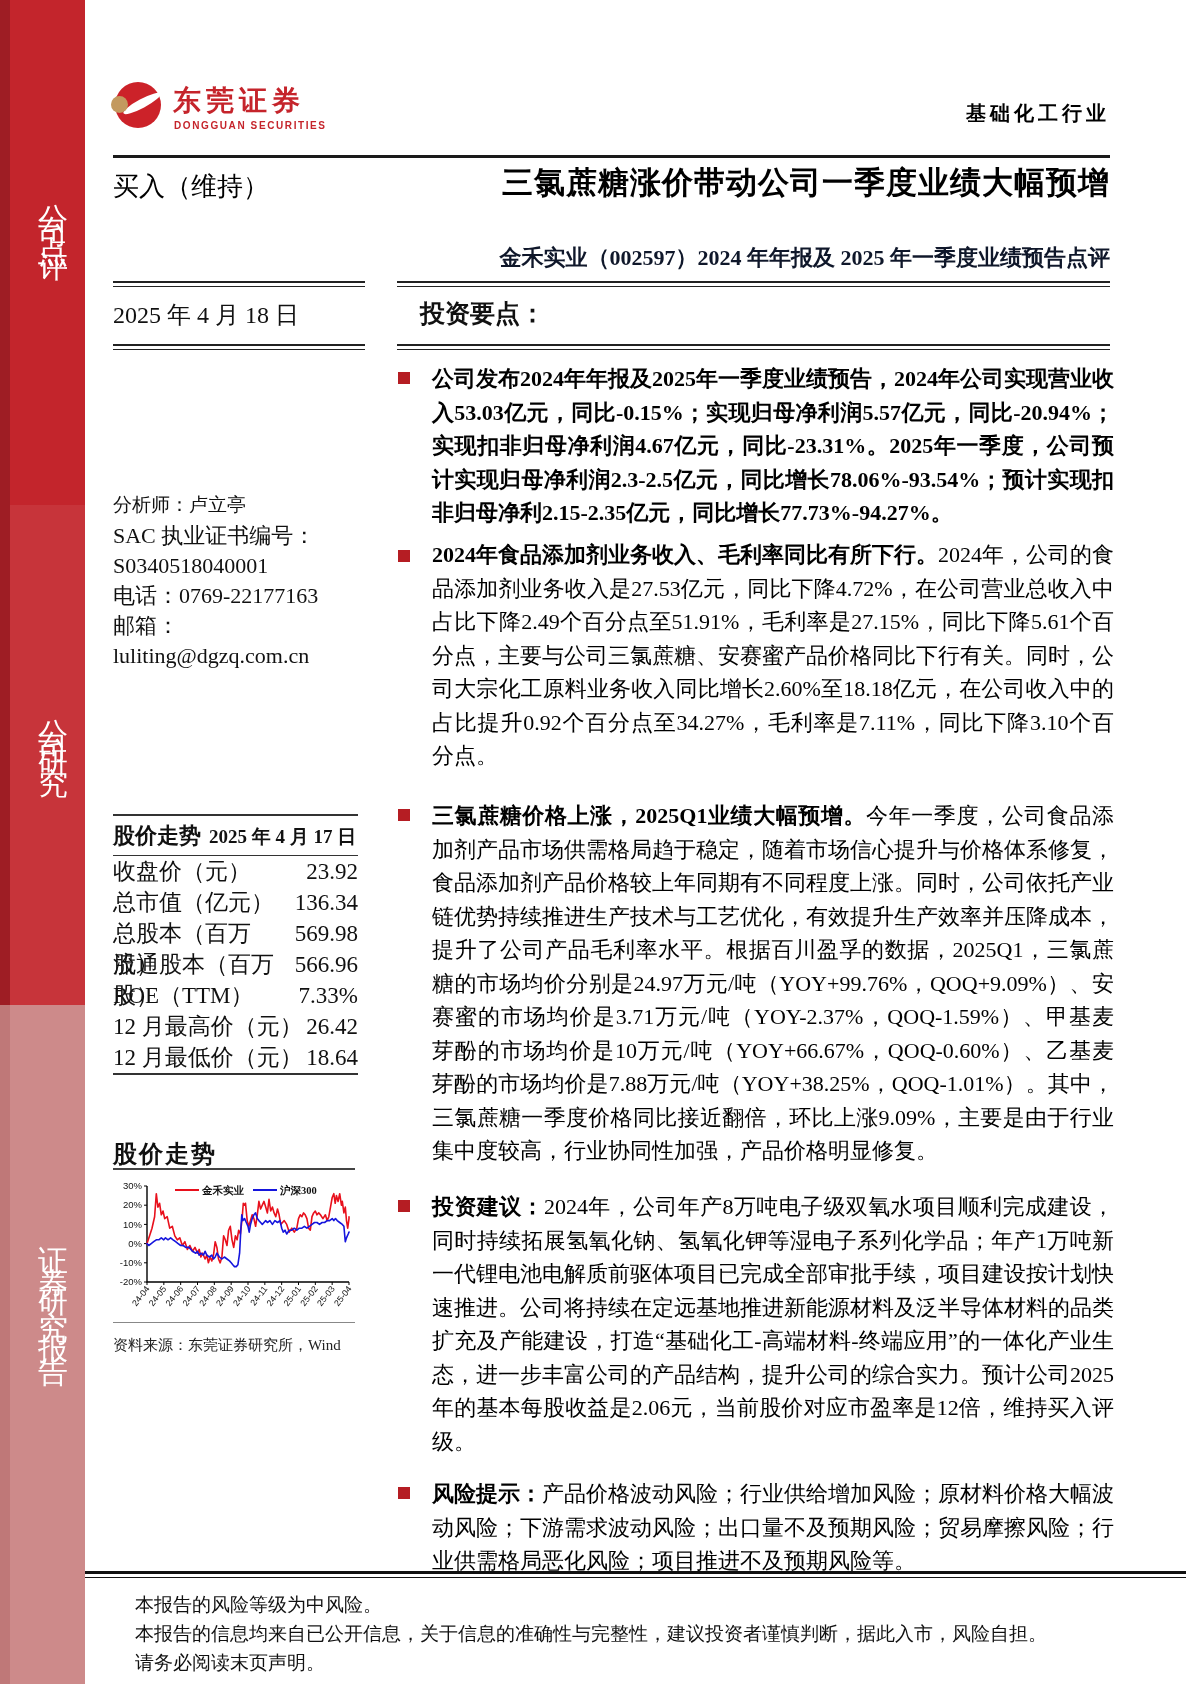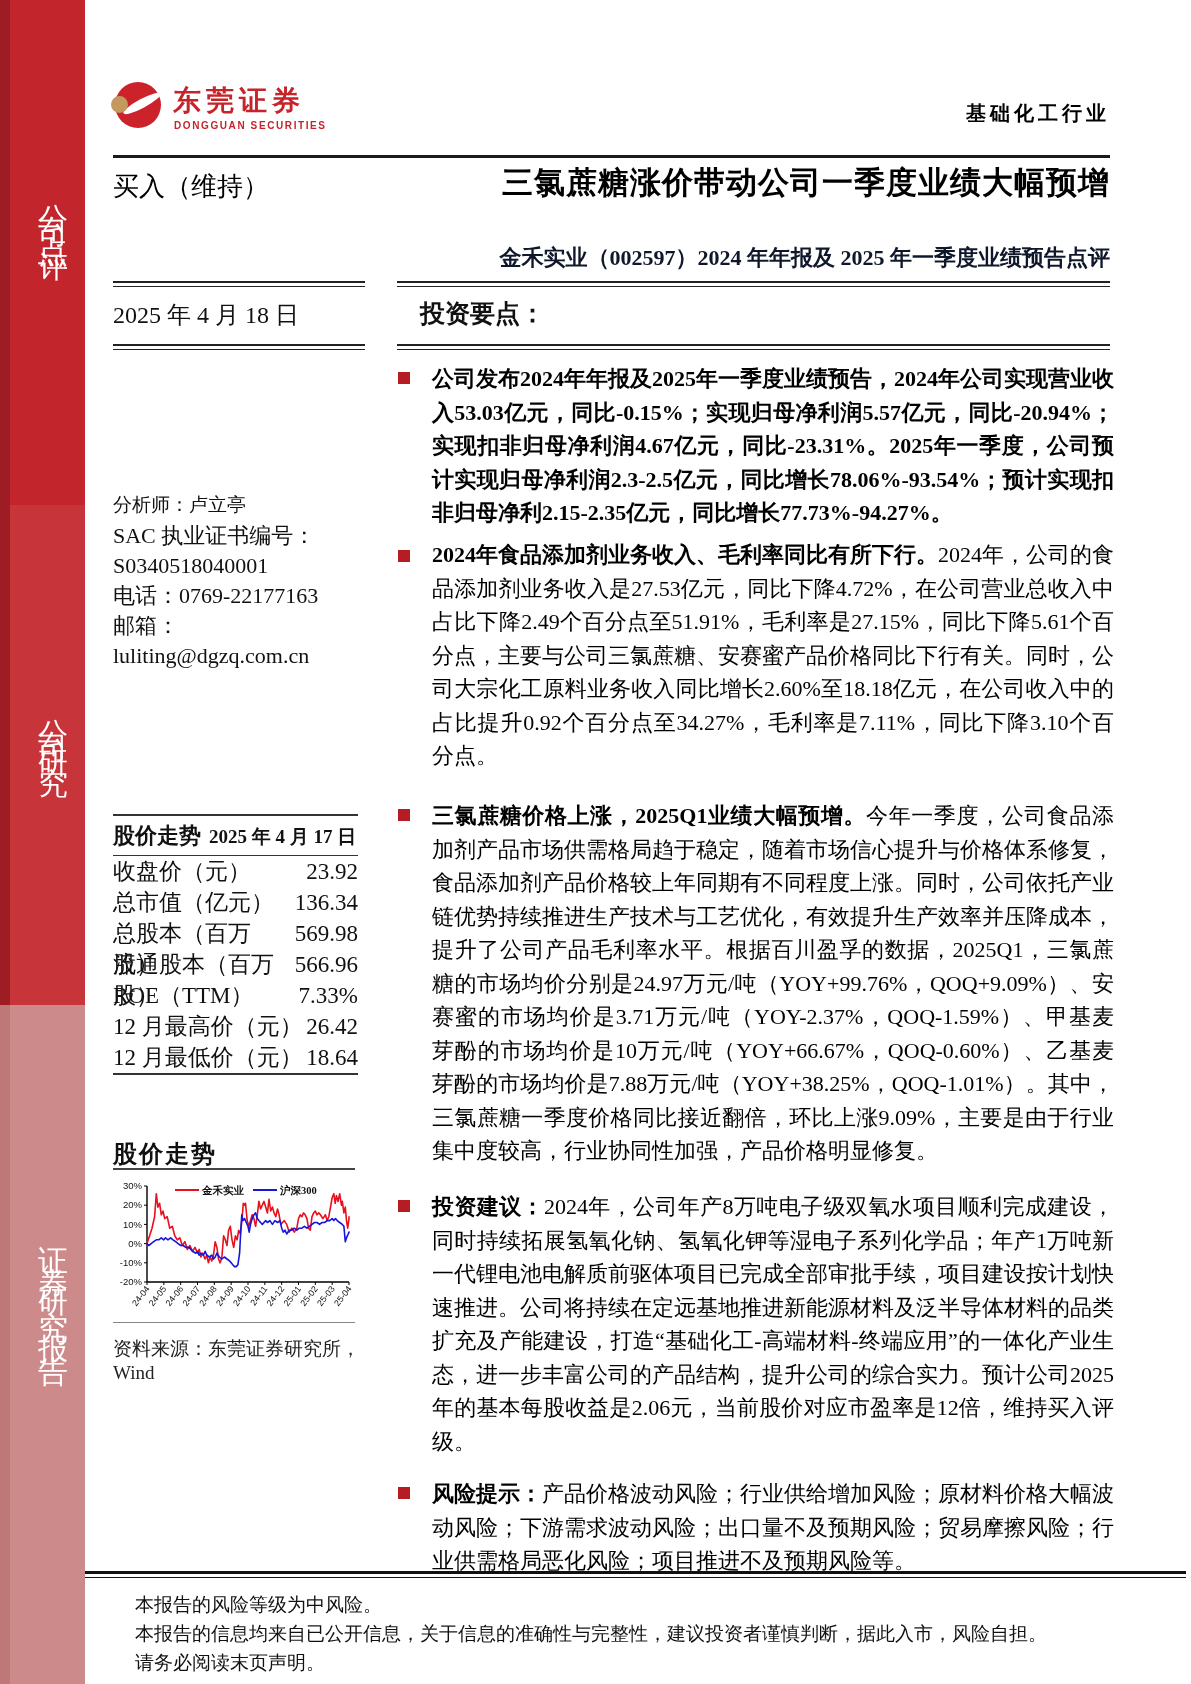--- a/index.html
+++ b/index.html
@@ -54,21 +54,21 @@
            font-weight:bold;}
   .kd-title{font-size:22px;}
   .kd-date{font-size:19px;}
   .kd-row{display:flex;justify-content:space-between;align-items:baseline;height:31px;line-height:31px;font-size:23px;}
   .kd-row .v{font-family:"Liberation Serif","DejaVu Serif",serif;}
 
   .chart-heading{left:113px;top:1138px;font-size:24px;font-weight:bold;letter-spacing:2px;}
   .chart-underline{left:113px;top:1168px;width:242px;border-top:2px solid #444;}
   .chart-box{left:113px;top:1174px;width:242px;height:146px;}
   .chart-srcline{left:113px;top:1322px;width:242px;border-top:1px solid #888;}
-  .chart-source{left:113px;top:1336px;width:260px;font-size:19px;color:#222;}
+  .chart-source{left:113px;top:1336px;width:260px;font-size:15px;color:#222;}
 
   
   .bullet-marker{width:12px;height:12px;background:#b51d23;}
   .bm-1{left:398px;top:372px;} .bm-2{left:398px;top:550px;} .bm-3{left:398px;top:809px;}
   .bm-4{left:398px;top:1200px;} .bm-5{left:398px;top:1487px;}
   .btext{left:432px;width:682px;font-size:22px;line-height:33.5px;text-align:justify;color:#000;}
   .bt-1{top:362px;font-weight:bold;}
   .bt-2{top:520px;margin-top:18px;} .bt-3{top:799px;} .bt-4{top:1190px;} .bt-5{top:1477px;}
   .blead{font-weight:bold;}
 

